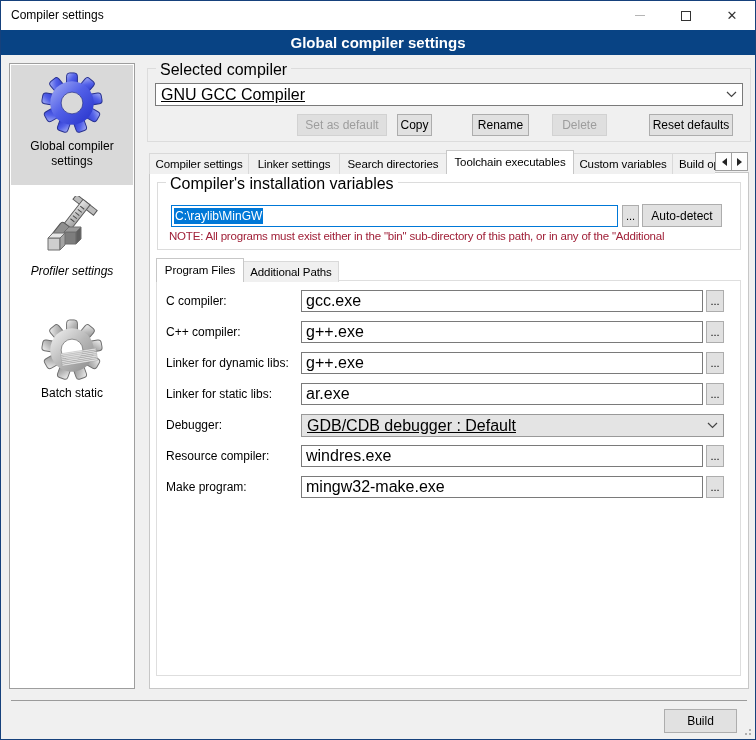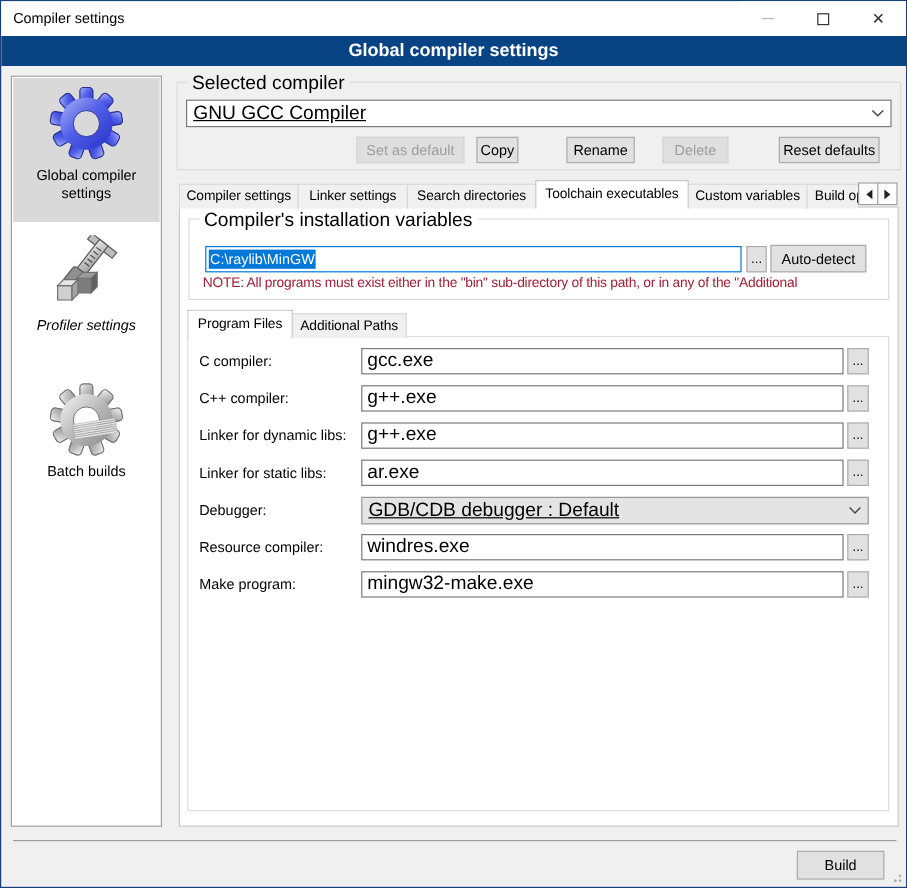--- a/index.html
+++ b/index.html
@@ -196,21 +196,21 @@
         <g transform="translate(-18,6) rotate(-9)">
           <rect x="0" y="0" width="56" height="2.4" fill="#ececec" stroke="#8d8d8d" stroke-width="0.5"></rect>
           <rect x="0" y="2.8" width="56" height="2.4" fill="#e4e4e4" stroke="#8d8d8d" stroke-width="0.5"></rect>
           <rect x="0" y="5.6" width="56" height="2.4" fill="#ececec" stroke="#8d8d8d" stroke-width="0.5"></rect>
           <rect x="0" y="8.4" width="56" height="2.4" fill="#e0e0e0" stroke="#8d8d8d" stroke-width="0.5"></rect>
           <rect x="0" y="11.2" width="56" height="2.4" fill="#ececec" stroke="#8d8d8d" stroke-width="0.5"></rect>
           <rect x="0" y="14" width="56" height="2.4" fill="#e4e4e4" stroke="#8d8d8d" stroke-width="0.5"></rect>
           <rect x="0" y="16.8" width="56" height="2.4" fill="#ececec" stroke="#8d8d8d" stroke-width="0.5"></rect>
         </g>
       </svg>
-      <span class="sb-label">Batch builds</span>
+      <span class="sb-label">Batch static</span>
     </div>
   </div>
 
   <div class="gbox" style="left:146px; top:67px; width:604px; height:74px;">
     <span class="glabel on-gray">Selected compiler</span>
     <div class="combo" style="left:7px; top:14px; width:588px; height:23px;">
       <span class="cval">GNU GCC Compiler</span>
       <span class="chev">
         <svg width="11" height="7">
             <polyline points="1,1 5.5,5.5 10,1" fill="none" stroke="#444" stroke-width="1.2"></polyline>

